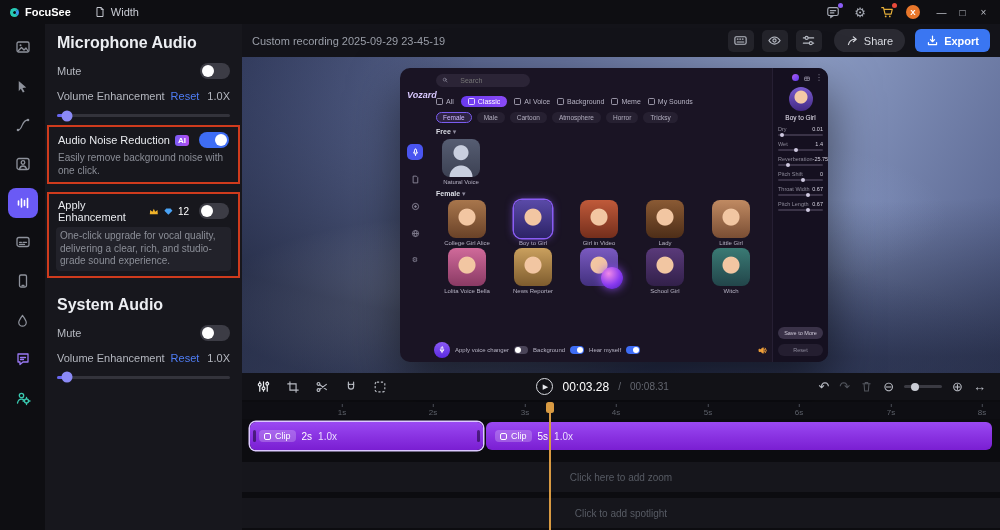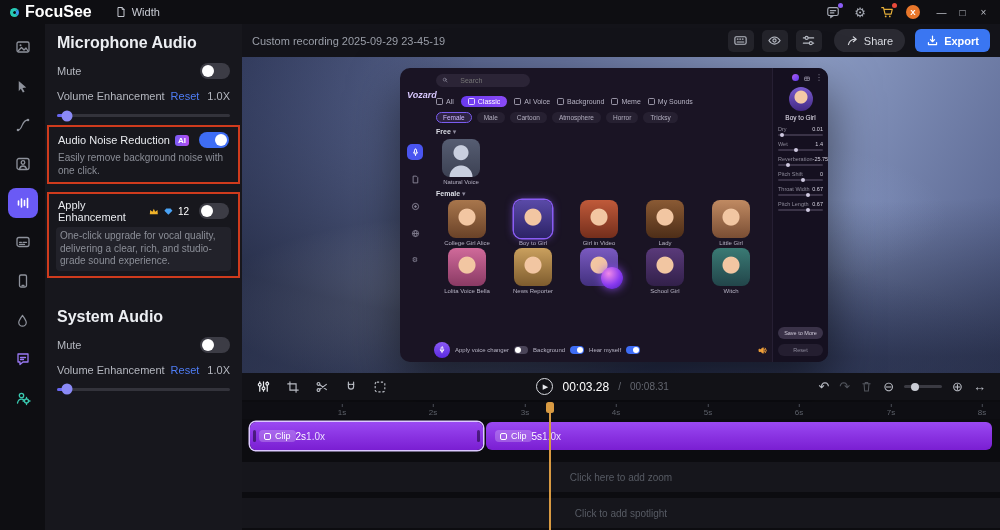--- a/index.html
+++ b/index.html
@@ -3,41 +3,41 @@
 <meta charset="utf-8">
 <style>
   *{box-sizing:border-box;margin:0;padding:0}
   html,body{width:1000px;height:530px;background:#0b0b0e;font-family:"Liberation Sans",sans-serif;overflow:hidden;position:relative}
   svg{display:block}
 
   
   .topbar{position:absolute;top:0;left:0;right:0;height:24px;background:#0e0e12;display:flex;align-items:center;padding:0 6px;gap:16px;z-index:20}
   .logo{display:flex;align-items:center;gap:6px;padding-left:4px}
   .logo-mark{width:9px;height:9px;border-radius:50%;border:3px solid #27c9b4;border-right-color:#3a9af0}
-  .logo-text{font-size:16px;font-weight:700;color:#fff}
+  .logo-text{font-size:11px;font-weight:700;color:#fff}
   .menu-item{display:flex;align-items:center;gap:5px;font-size:11px;color:#c9ccd4;padding:2px 7px;border-radius:4px}
   .tb-right{margin-left:auto;display:flex;align-items:center;gap:11px;padding-right:2px}
   .tb-ic{color:#a6aab4;font-size:13px;width:16px;height:16px;display:grid;place-items:center;position:relative}
   .tb-ic.cart{color:#e8b13a}
   .tb-ic .dot{position:absolute;top:-1px;right:-2px;width:5px;height:5px;border-radius:50%;background:#e84a3a}
   .tb-avatar{width:14px;height:14px;border-radius:50%;background:#e8762a;color:#fff;font-size:8px;font-weight:700;display:grid;place-items:center}
   .win-controls{display:flex;align-items:center;gap:4px;margin-left:2px}
   .win-btn{width:17px;height:17px;display:grid;place-items:center;color:#b9bcc4;font-size:10px}
 
   
   .rail{position:absolute;left:0;top:24px;bottom:0;width:45px;background:#0e0e12;display:flex;flex-direction:column;align-items:center;padding-top:8px;gap:9px;z-index:10}
   .rail-item{width:30px;height:30px;border-radius:8px;display:grid;place-items:center;color:#8e929c;flex:none}
   .rail-item.active{background:#6a5af5;color:#fff}
   .rail-item.violet{color:#9a7af5}
   .rail-item.teal{color:#3ac9b0}
 
   
   .panel{position:absolute;left:45px;top:24px;bottom:0;width:197px;background:#17171d;padding:10px 12px;color:#b4b7bf;z-index:5}
   .sec-title{font-size:16px;font-weight:700;color:#eceef2}
-  .sec-title.sys{margin-top:30px}
+  .sec-title.sys{margin-top:18px}
   .row{display:flex;align-items:center;margin-top:11px;font-size:11px}
   .grow{flex:1}
   .reset{color:#4f7df5;margin-right:8px}
   .toggle{width:30px;height:16px;border-radius:8px;background:#3c3c45;position:relative;flex:none;cursor:pointer}
   .toggle::after{content:"";position:absolute;top:2px;left:2px;width:12px;height:12px;border-radius:50%;background:#fff}
   .toggle.on{background:#3e6df5}
   .toggle.on::after{left:16px}
   .slider{position:relative;height:3px;border-radius:2px;background:#33333b;margin-top:12px}
   .slider .fill{position:absolute;left:0;top:0;bottom:0;width:6%;background:#6866f2;border-radius:2px}
   .slider .knob{position:absolute;top:50%;left:6%;width:11px;height:11px;border-radius:50%;background:#8b8af6;transform:translate(-50%,-50%)}
@@ -130,21 +130,21 @@
   .tl-time{font-size:12px;color:#fff}
   .tl-sep,.tl-total{font-size:10px;color:#63666f}
   .tl-right{display:flex;align-items:center;gap:10px;color:#b9bcc4;font-size:13px}
   .dim{color:#51545c}
   .zoom-track{width:38px;height:3px;background:#3a3a42;border-radius:2px;position:relative}
   .zoom-track i{position:absolute;left:28%;top:50%;transform:translate(-50%,-50%);width:8px;height:8px;border-radius:50%;background:#c9ccd4}
   .tl-ruler{position:absolute;top:378px;left:0;right:0;height:17px;background:#0e0e13}
   .tick{position:absolute;top:2px;transform:translateX(-50%);font-size:8px;color:#5d616a;text-align:center}
   .tick::before{content:"";display:block;width:1px;height:3px;background:#4a4e57;margin:0 auto 1px}
   .tl-track{position:absolute;top:398px;left:8px;right:8px;height:28px}
-  .clip{position:absolute;top:0;height:28px;border-radius:6px;background:linear-gradient(180deg,#9a49f2,#7a1ed2);display:flex;align-items:center;gap:0;padding:0 9px;color:#fff;cursor:pointer}
+  .clip{position:absolute;top:0;height:28px;border-radius:6px;background:linear-gradient(180deg,#9a49f2,#7a1ed2);display:flex;align-items:center;gap:6px;padding:0 9px;color:#fff;cursor:pointer}
   .clip-chip{display:flex;align-items:center;gap:4px;background:rgba(255,255,255,.22);border-radius:4px;padding:1px 5px;font-size:9px}
   .chip-ic{width:7px;height:7px;border:1px solid #fff;border-radius:2px}
   .clip .dur{font-size:10px}
   .clip .spd{font-size:10px;color:#eadcff}
   .clip.selected{box-shadow:0 0 0 1.5px #dcc8ff}
   .clip.selected::before,.clip.selected::after{content:"";position:absolute;top:50%;transform:translateY(-50%);width:3px;height:12px;border-radius:2px;background:rgba(30,8,60,.6)}
   .clip.selected::before{left:3px}
   .clip.selected::after{right:3px}
   .tl-zoom,.tl-spot{position:absolute;left:0;right:0;height:30px;background:#16161c;display:grid;place-items:center;font-size:10px;color:#575b64}
   .tl-zoom{top:438px}

